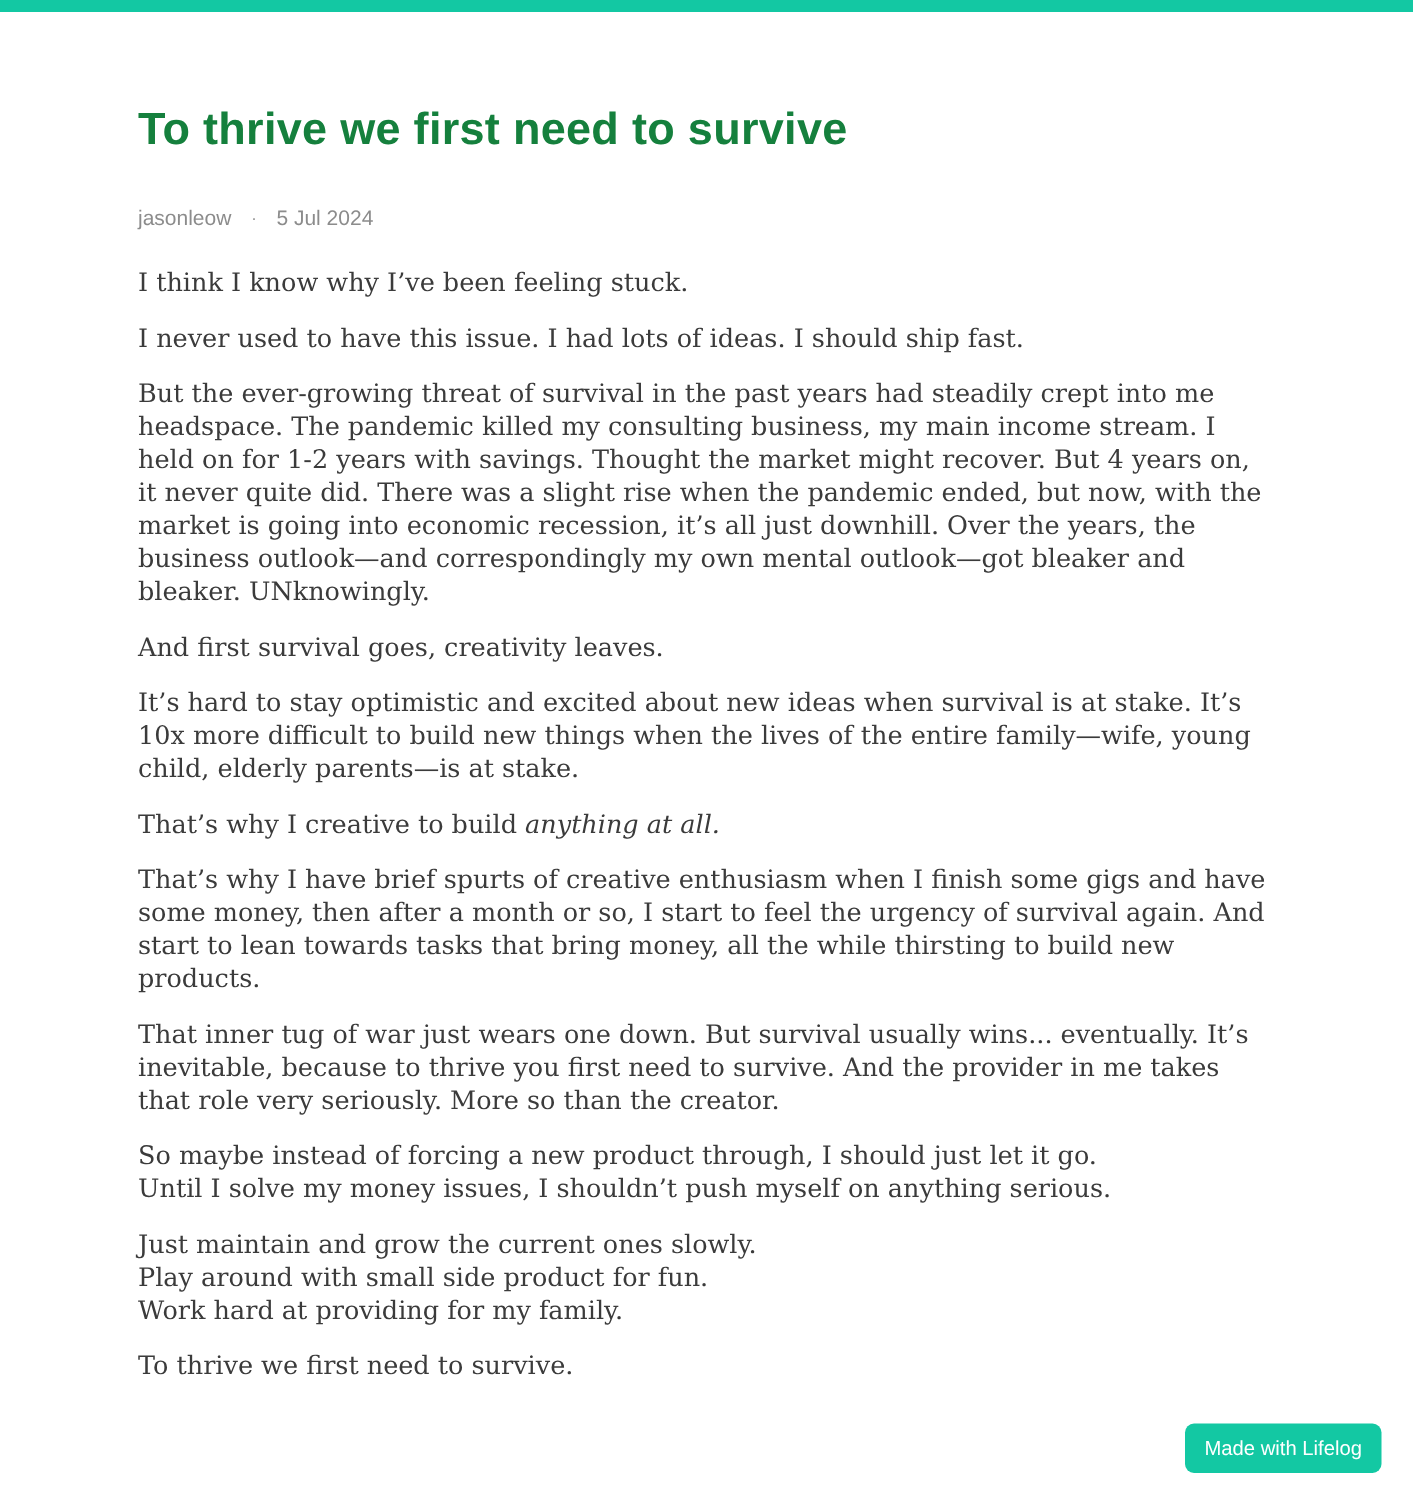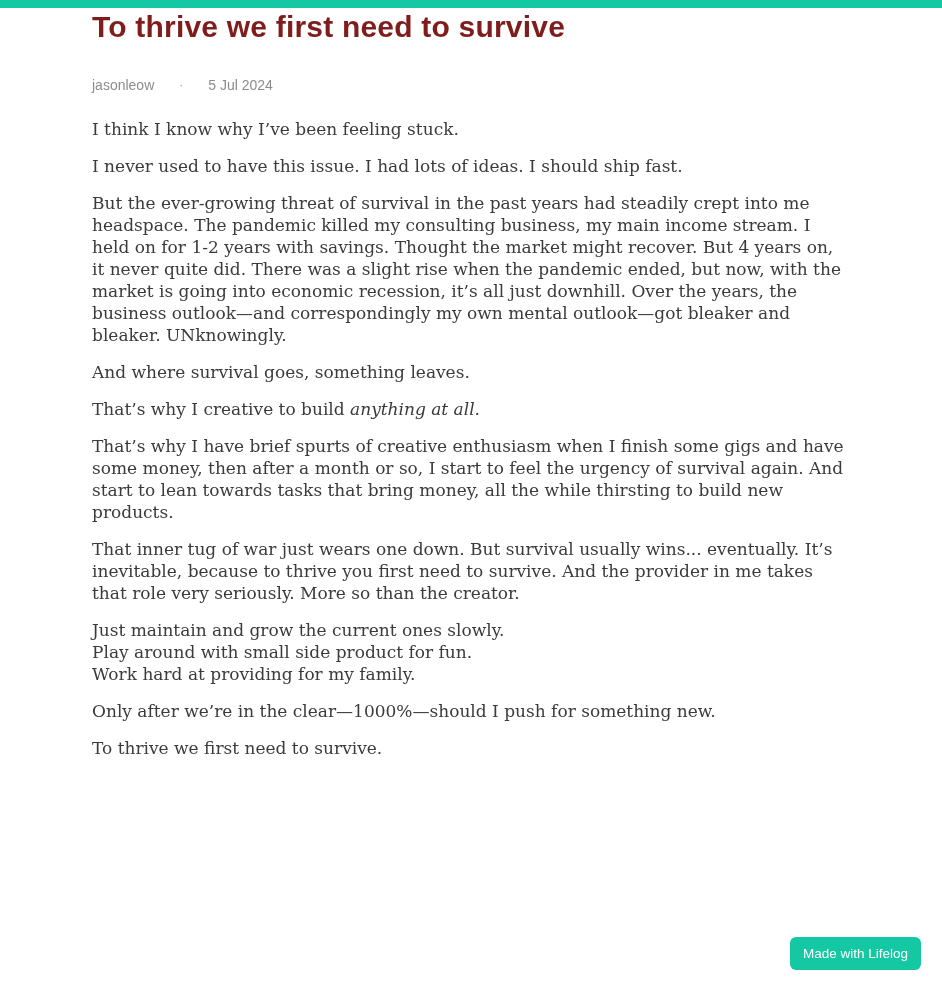--- a/index.html
+++ b/index.html
@@ -15,55 +15,56 @@
   .top-bar {
     width: 100%;
     height: 8px;
     background: var(--accent);
   }
   .container {
     width: 758px;
     margin: 0 auto;
   }
   h1.post-title {
+    margin-top: 60px;
     font-size: 30px;
     line-height: 38px;
     font-weight: 700;
-    color: #7f1d1d;
+    color: #15803d;
     letter-spacing: 0.2px;
     font-family: "Liberation Sans", sans-serif;
   }
   .byline {
     margin-top: 30px;
     font-size: 14px;
     line-height: 18px;
     color: #8c8c8c;
     display: flex;
-    gap: 25px;
+    gap: 13px;
   }
   .byline .dot-sep {
     font-size: 12px;
     color: #9a9a9a;
   }
   article.post-body {
     margin-top: 24px;
     font-family: "DejaVu Serif", "Liberation Serif", serif;
     font-size: 17px;
     line-height: 22px;
     color: #3b3b3b;
   }
   article.post-body p {
     margin: 0 0 15px 0;
   }
   article.post-body em {
   }
   .made-with-badge {
     position: absolute;
     right: 21px;
-    bottom: 30px;
+    bottom: 18px;
     display: inline-block;
     background: var(--accent);
     color: #ffffff;
     font-family: "Liberation Sans", sans-serif;
     font-size: 13.5px;
     line-height: 15px;
     padding: 9px 13px;
     border-radius: 6px;
     text-decoration: none;
     cursor: pointer;
@@ -80,23 +81,24 @@
   <div class="byline">
     <span>jasonleow</span>
     <span class="dot-sep">·</span>
     <span>5 Jul 2024</span>
   </div>
 
   <article class="post-body">
       <p><span>I think I know why I’ve been feeling stuck.</span></p>
       <p><span>I never used to have this issue. I had lots of ideas. I should ship fast.</span></p>
       <p><span>But the ever-growing threat of survival in the past years had steadily crept into me headspace. The pandemic killed my consulting business, my main income stream. I held on for 1-2 years with savings. Thought the market might recover. But 4 years on, it never quite did. There was a slight rise when the pandemic ended, but now, with the market is going into economic recession, it’s all just downhill. Over the years, the business outlook—and correspondingly my own mental outlook—got bleaker and bleaker. UNknowingly.</span></p>
-      <p><span>And where survival goes, something leaves.</span></p>
+      <p><span>And first survival goes, creativity leaves.</span></p>
+      <p><span>It’s hard to stay optimistic and excited about new ideas when survival is at stake. It’s 10x more difficult to build new things when the lives of the entire family—wife, young child, elderly parents—is at stake.</span></p>
       <p><span>That’s why I creative to build </span><em>anything at all.</em></p>
       <p><span>That’s why I have brief spurts of creative enthusiasm when I finish some gigs and have some money, then after a month or so, I start to feel the urgency of survival again. And start to lean towards tasks that bring money, all the while thirsting to build new products.</span></p>
       <p><span>That inner tug of war just wears one down. But survival usually wins... eventually. It’s inevitable, because to thrive you first need to survive. And the provider in me takes that role very seriously. More so than the creator.</span></p>
+      <p><span>So maybe instead of forcing a new product through, I should just let it go.</span><br><span>Until I solve my money issues, I shouldn’t push myself on anything serious.</span></p>
       <p><span>Just maintain and grow the current ones slowly.</span><br><span>Play around with small side product for fun.</span><br><span>Work hard at providing for my family.</span></p>
-      <p><span>Only after we’re in the clear—1000%—should I push for something new.</span></p>
       <p><span>To thrive we first need to survive.</span></p>
     </article>
 </div>
 
 <a class="made-with-badge">Made with Lifelog</a>
 
 </body></html>

